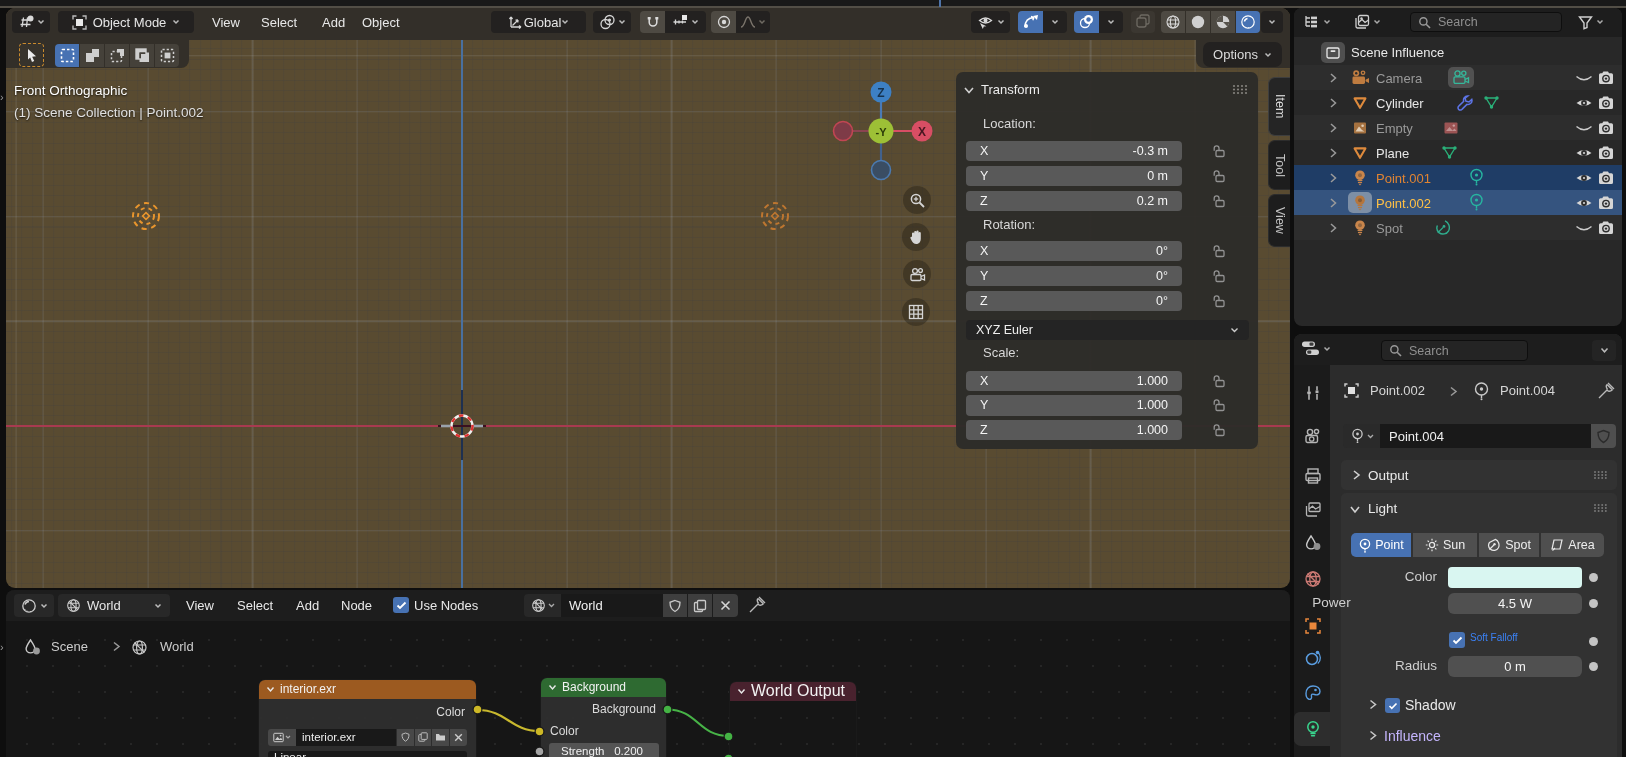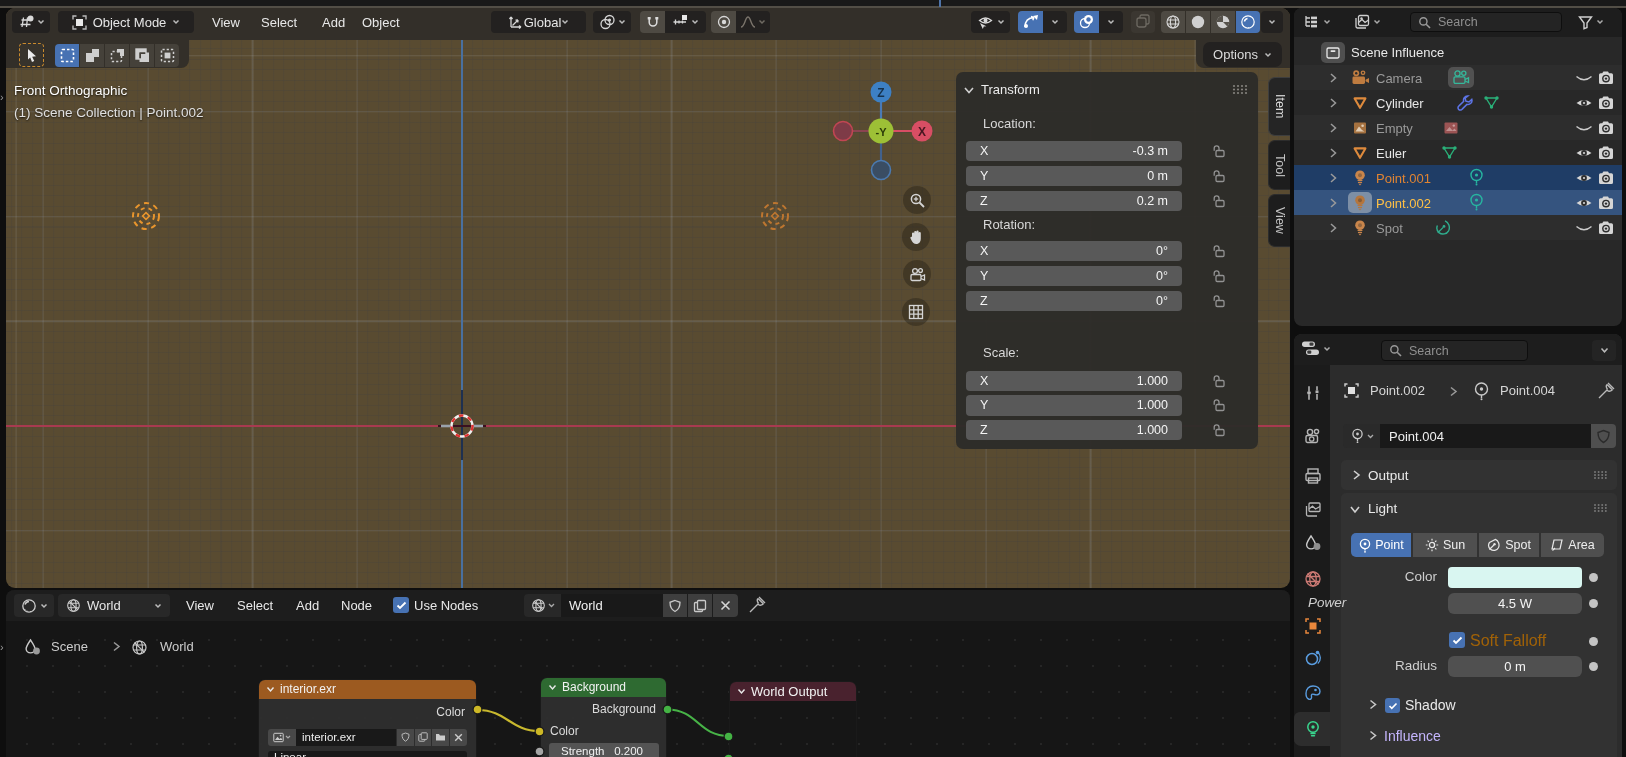--- a/index.html
+++ b/index.html
@@ -403,20 +403,26 @@
 <div class="abs" style="left:966px;top:290.5px;width:216px;height:20.5px;background:#595959;border-radius:4px;display:flex;align-items:center;justify-content:space-between;padding:0 14px;font-size:12.5px;color:#f4f4f4;">
       <span>Z</span>
       <span>0°</span>
     </div>
 <svg class="abs" style="left:1212px;top:293.5px;" width="15" height="15" viewBox="0 0 15 15">
       <g fill="none" stroke="#929292" stroke-width="1.3">
         <rect x="4" y="6.5" width="8" height="6" rx="1.2"></rect>
         <path d="M2.2 6.8 V4.3 a2.4 2.4 0 0 1 4.8 0 V6.5"></path>
       </g>
     </svg>
+<div class="abs" style="left:966px;top:319.5px;width:283px;height:20.5px;background:#242424;border-radius:4px;display:flex;align-items:center;justify-content:space-between;padding:0 10px;font-size:12.5px;color:#efefef;">
+      <span>XYZ Euler</span>
+      <svg width="9" height="6" viewBox="0 0 9 6">
+        <path d="M1.5 1.5 L4.5 4.5 L7.5 1.5" stroke="#ccc" stroke-width="1.4" fill="none"></path>
+      </svg>
+    </div>
 <div class="abs" style="left:983px;top:345px;font-size:13px;color:#d8d8d8;">Scale:</div>
 <div class="abs" style="left:966px;top:370.5px;width:216px;height:20.5px;background:#595959;border-radius:4px;display:flex;align-items:center;justify-content:space-between;padding:0 14px;font-size:12.5px;color:#f4f4f4;">
       <span>X</span>
       <span>1.000</span>
     </div>
 <svg class="abs" style="left:1212px;top:373.5px;" width="15" height="15" viewBox="0 0 15 15">
       <g fill="none" stroke="#929292" stroke-width="1.3">
         <rect x="4" y="6.5" width="8" height="6" rx="1.2"></rect>
         <path d="M2.2 6.8 V4.3 a2.4 2.4 0 0 1 4.8 0 V6.5"></path>
       </g>
@@ -592,21 +598,21 @@
       <circle cx="10" cy="10.6" r="3.9" fill="#2d2d2d"></circle>
       <circle cx="10" cy="10.6" r="2.5" fill="#d5d5d5"></circle>
       <circle cx="10" cy="10.6" r="1.2" fill="#2d2d2d"></circle>
     </svg>
 <svg class="abs" style="left:1328px;top:146.5px;" width="10" height="12" viewBox="0 0 10 12">
       <path d="M3 2 L7.5 6 L3 10" stroke="#9b9b9b" stroke-width="1.5" fill="none"></path>
     </svg>
 <svg class="abs" style="left:1352px;top:144.5px;" width="16" height="16" viewBox="0 0 16 16">
       <path d="M2.6 3.4 H13.4 L8 12.8 Z" fill="none" stroke="#de8a3c" stroke-width="2.1" stroke-linejoin="round"></path>
     </svg>
-<div class="abs" style="left:1376px;top:145.5px;font-size:13px;color:#e6e6e6;">Euler</div>
+<div class="abs" style="left:1376px;top:145.5px;font-size:13px;color:#e6e6e6;">Plane</div>
 <svg class="abs" style="left:1441px;top:144px;" width="17" height="17" viewBox="0 0 17 17">
       <path d="M3 4 H14 L8.5 13 Z" fill="none" stroke="#2ab079" stroke-width="1.4"></path>
       <circle cx="3" cy="4" r="1.7" fill="#2ab079"></circle>
       <circle cx="14" cy="4" r="1.7" fill="#2ab079"></circle>
       <circle cx="8.5" cy="13" r="1.7" fill="#2ab079"></circle>
     </svg>
 <svg class="abs" style="left:1574px;top:142.5px;" width="20" height="20" viewBox="0 0 20 20">
       <path d="M2.5 10 Q10 4.2 17.5 10 Q10 15.8 2.5 10 Z" fill="#d5d5d5"></path>
       <circle cx="10" cy="10" r="2.9" fill="#2d2d2d"></circle>
       <circle cx="10" cy="10" r="1.1" fill="#d5d5d5"></circle>
@@ -913,30 +919,30 @@
 <svg width="14" height="14" viewBox="0 0 14 14">
         <path d="M4 2 H12 L10 11 H2 Z" fill="none" stroke="#e8e8e8" stroke-width="1.2"></path>
         <path d="M2.5 12.5 L5 10" stroke="#e8e8e8" stroke-width="1.1"></path>
       </svg>
 <span>Area</span>
     </div>
 
 <div class="abs" style="left:1395px;top:569px;width:42px;height:18px;font-size:13.5px;color:#cfcfcf;text-align:right;">Color</div>
 <div class="abs" style="left:1448px;top:567px;width:134px;height:21px;background:#d9f6f1;border-radius:4px;"></div>
 <div class="abs" style="left:1589px;top:572.5px;width:9px;height:9px;border-radius:50%;background:#c4c4c4;"></div>
-<div class="abs" style="left:1308px;top:595px;width:47px;height:18px;font-size:13.5px;color:#cfcfcf;text-align:left;font-style:italic;">Power</div>
+<div class="abs" style="left:1308px;top:595px;width:47px;height:18px;font-size:13.5px;color:#cfcfcf;text-align:center;">Power</div>
 <div class="abs" style="left:1448px;top:593px;width:134px;height:21px;background:#505050;border-radius:6px;display:flex;align-items:center;justify-content:center;font-size:13px;color:#f4f4f4;">4.5 W</div>
 <div class="abs" style="left:1589px;top:598.5px;width:9px;height:9px;border-radius:50%;background:#c4c4c4;"></div>
 
 <div class="abs" style="left:1449px;top:632px;width:16px;height:16px;background:#4772b3;border-radius:3px;display:flex;align-items:center;justify-content:center;">
 <svg width="11" height="9" viewBox="0 0 11 9">
         <path d="M1.5 4.5 L4 7 L9.5 1.5" stroke="#fff" stroke-width="1.8" fill="none"></path>
       </svg>
     </div>
-<div class="abs" style="left:1470px;top:632px;font-size:16px;color:#a16207;text-align:right;">Soft Falloff</div>
+<div class="abs" style="left:1470px;top:632px;font-size:10px;color:#3b82f6;text-align:right;">Soft Falloff</div>
 <div class="abs" style="left:1589px;top:636.5px;width:9px;height:9px;border-radius:50%;background:#c4c4c4;"></div>
 
 <div class="abs" style="left:1387px;top:658px;width:50px;height:18px;font-size:13.5px;color:#cfcfcf;text-align:right;">Radius</div>
 <div class="abs" style="left:1448px;top:656px;width:134px;height:21px;background:#505050;border-radius:6px;display:flex;align-items:center;justify-content:center;font-size:13px;color:#f4f4f4;">0 m</div>
 <div class="abs" style="left:1589px;top:661.5px;width:9px;height:9px;border-radius:50%;background:#c4c4c4;"></div>
 
 <svg class="abs" style="left:1368px;top:699px;" width="10" height="11" viewBox="0 0 10 11">
       <path d="M2.5 1.5 L7.5 5.5 L2.5 9.5" stroke="#c9c9c9" stroke-width="1.5" fill="none"></path>
     </svg>
 <div class="abs" style="left:1385px;top:698px;width:15px;height:15px;background:#4772b3;border-radius:3px;display:flex;align-items:center;justify-content:center;">
@@ -1125,21 +1131,21 @@
     </svg>
 <svg class="abs" style="left:534px;top:746px;" width="11" height="11" viewBox="0 0 11 11">
       <circle cx="5.5" cy="5.5" r="4.4" fill="#a5a5a5" stroke="#1a1a1a" stroke-width="1.2"></circle>
     </svg>
 
 <div class="abs" style="left:729px;top:681px;width:128px;height:76px;border-radius:7px 7px 0 0;overflow:hidden;border:1px solid #1a1a1a;border-bottom:none;">
   <div style="height:18.5px;background:#49222e;display:flex;align-items:center;padding:0 7px;gap:5px;">
     <svg width="9" height="7" viewBox="0 0 9 7">
           <path d="M1.5 1.5 L4.5 5 L7.5 1.5" stroke="#e8e8e8" stroke-width="1.4" fill="none"></path>
         </svg>
-    <span style="font-size:13px;color:#f2f2f2;">World Output</span>
+    <span style="font-size:16px;color:#f2f2f2;">World Output</span>
   </div>
 </div>
 <svg class="abs" style="left:723px;top:730.5px;" width="11" height="11" viewBox="0 0 11 11">
       <circle cx="5.5" cy="5.5" r="4.4" fill="#44b344" stroke="#1a1a1a" stroke-width="1.2"></circle>
     </svg>
 <svg class="abs" style="left:723px;top:752.5px;" width="11" height="11" viewBox="0 0 11 11">
       <circle cx="5.5" cy="5.5" r="4.4" fill="#44b344" stroke="#1a1a1a" stroke-width="1.2"></circle>
     </svg>
 </div>
 

